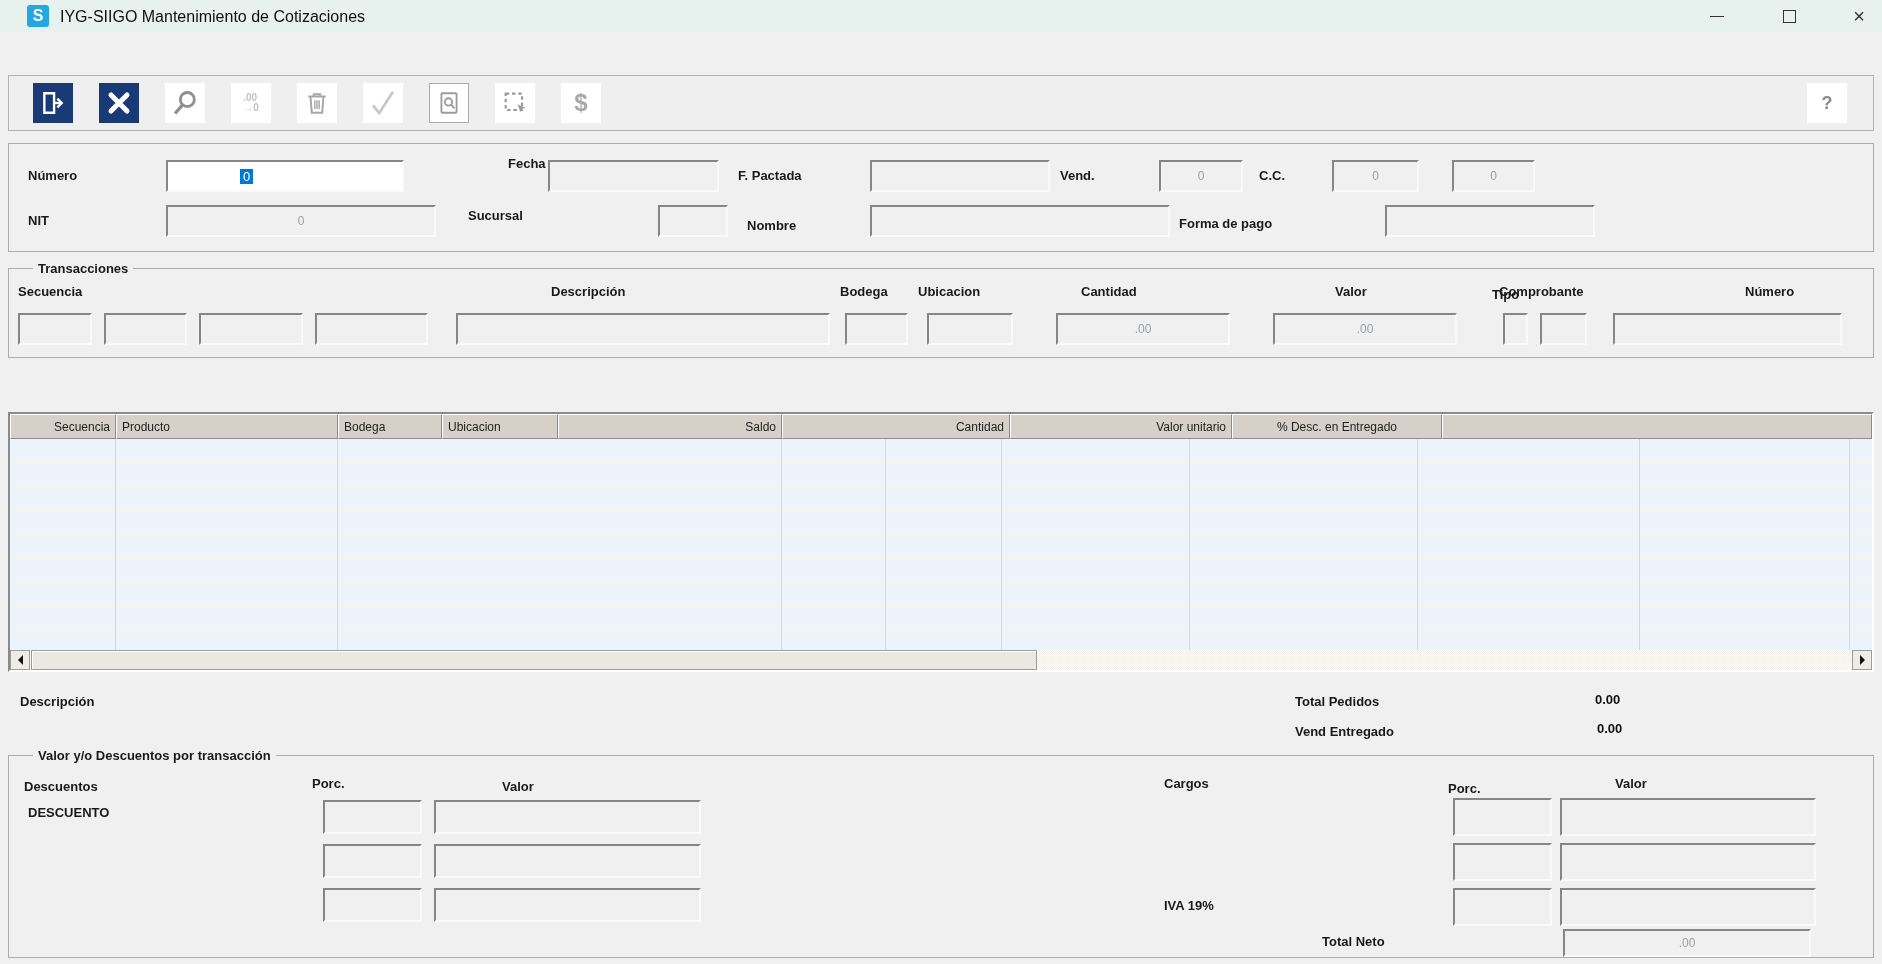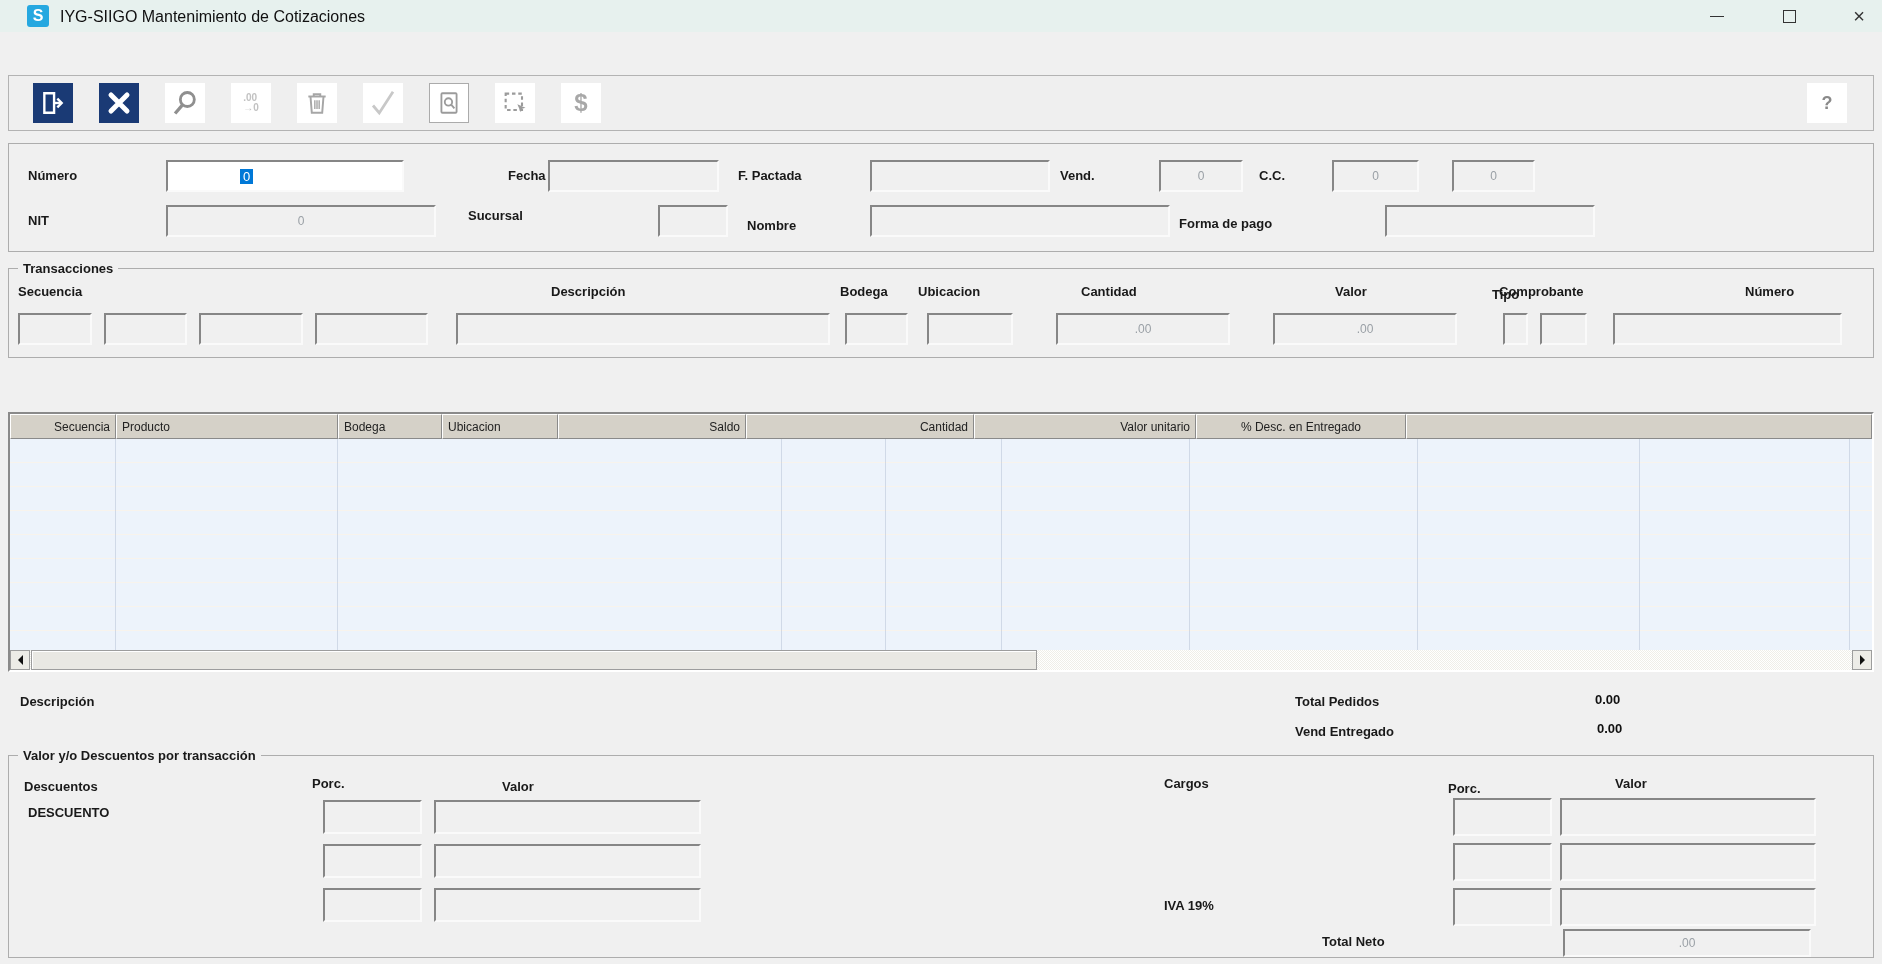--- a/index.html
+++ b/index.html
@@ -36,21 +36,21 @@
   
   .lbl { position:absolute; font-size:13px; font-weight:bold; color:#191919; white-space:nowrap; }
   .fld { position:absolute; height:32px; background:#F0F0F0;
     border:2px solid; border-color:#868686 #FAFAFA #FAFAFA #868686;
     font-size:12px; color:#9aa0a6; display:flex; align-items:center; }
   .fld.white { background:#FFFFFF; color:#222; }
   .fld.center { justify-content:center; }
   .sel { background:#0078D7; color:#fff; padding:0 3px; font-size:13px; }
   .box-etch { position:absolute; border:1px solid #ADADAD; }
   .group-title { position:absolute; font-size:13px; font-weight:bold; color:#191919;
-    background:#F0F0F0; padding:0 5px; white-space:nowrap; }
+    background:#F0F0F0; padding:0 5px; white-space:nowrap;margin-left:15px; }
   
   .grid { position:absolute; left:8px; top:412px; width:1866px; height:260px;
     border:2px solid; border-color:#8A8A8A #FFFFFF #FFFFFF #8A8A8A; background:#D5D1C8; }
   .grid-header { position:absolute; left:0; top:0; right:0; height:25px; display:flex; }
   .gh-cell { height:25px; background:#D5D1C8; border:1px solid; border-color:#FFFFFF #8A8A8A #8A8A8A #FFFFFF;
     font-size:12px; color:#222; padding:0 5px; display:flex; align-items:center; white-space:nowrap; overflow:hidden; }
   .gh-cell.al-right { justify-content:flex-end; }
   .gh-cell.al-center { justify-content:center; }
   .gh-fill { flex:1; }
   .grid-body { position:absolute; left:0; top:25px; right:0; bottom:20px;
@@ -158,21 +158,21 @@
     </div>
     <div class="tb-btn tb-help">?</div>
   </div>
 
   <div class="box-etch" style="left:8px; top:143px; width:1866px; height:109px;"></div>
 
   <div class="lbl" style="left:28px;  top:168px;">Número</div>
   <div class="fld white" style="left:166px; top:160px; width:238px;">
     <span class="sel" style="margin-left:72px;">0</span>
   </div>
-  <div class="lbl" style="left:468px; top:168px;padding-left:40px;">Fecha</div>
+  <div class="lbl" style="left:468px; top:156px;padding-left:40px;">Fecha</div>
   <div class="fld" style="left:548px; top:160px; width:171px;"></div>
   <div class="lbl" style="left:738px; top:168px;">F. Pactada</div>
   <div class="fld" style="left:870px; top:160px; width:180px;"></div>
   <div class="lbl" style="left:1060px; top:168px;">Vend.</div>
   <div class="fld center" style="left:1159px; top:160px; width:84px;">0</div>
   <div class="lbl" style="left:1259px; top:168px;">C.C.</div>
   <div class="fld center" style="left:1332px; top:160px; width:87px;">0</div>
   <div class="fld center" style="left:1452px; top:160px; width:83px;">0</div>
 
   <div class="lbl" style="left:28px;  top:213px;">NIT</div>
@@ -209,21 +209,21 @@
   <div class="fld" style="left:1503px; top:313px; width:25px;"></div>
   <div class="fld" style="left:1540px; top:313px; width:47px;"></div>
   <div class="fld" style="left:1613px; top:313px; width:229px;"></div>
 
   <div class="grid">
     <div class="grid-header">
         <div class="gh-cell al-right" style="width: 106px;">Secuencia</div>
         <div class="gh-cell al-left" style="width: 222px;">Producto</div>
         <div class="gh-cell al-left" style="width: 104px;">Bodega</div>
         <div class="gh-cell al-left" style="width: 116px;">Ubicacion</div>
-        <div class="gh-cell al-right" style="width: 188px;">Saldo</div>
+        <div class="gh-cell al-right" style="width: 224px;">Saldo</div>
         <div class="gh-cell al-right" style="width: 228px;">Cantidad</div>
         <div class="gh-cell al-right" style="width: 222px;">Valor unitario</div>
         <div class="gh-cell al-center" style="width: 210px;">% Desc. en Entregado</div>
         <div class="gh-cell gh-fill"></div>
       </div>
     <div class="grid-body">
         <div class="v-line" style="left: 105px;"></div>
         <div class="v-line" style="left: 327px;"></div>
         <div class="v-line" style="left: 771px;"></div>
         <div class="v-line" style="left: 875px;"></div>

